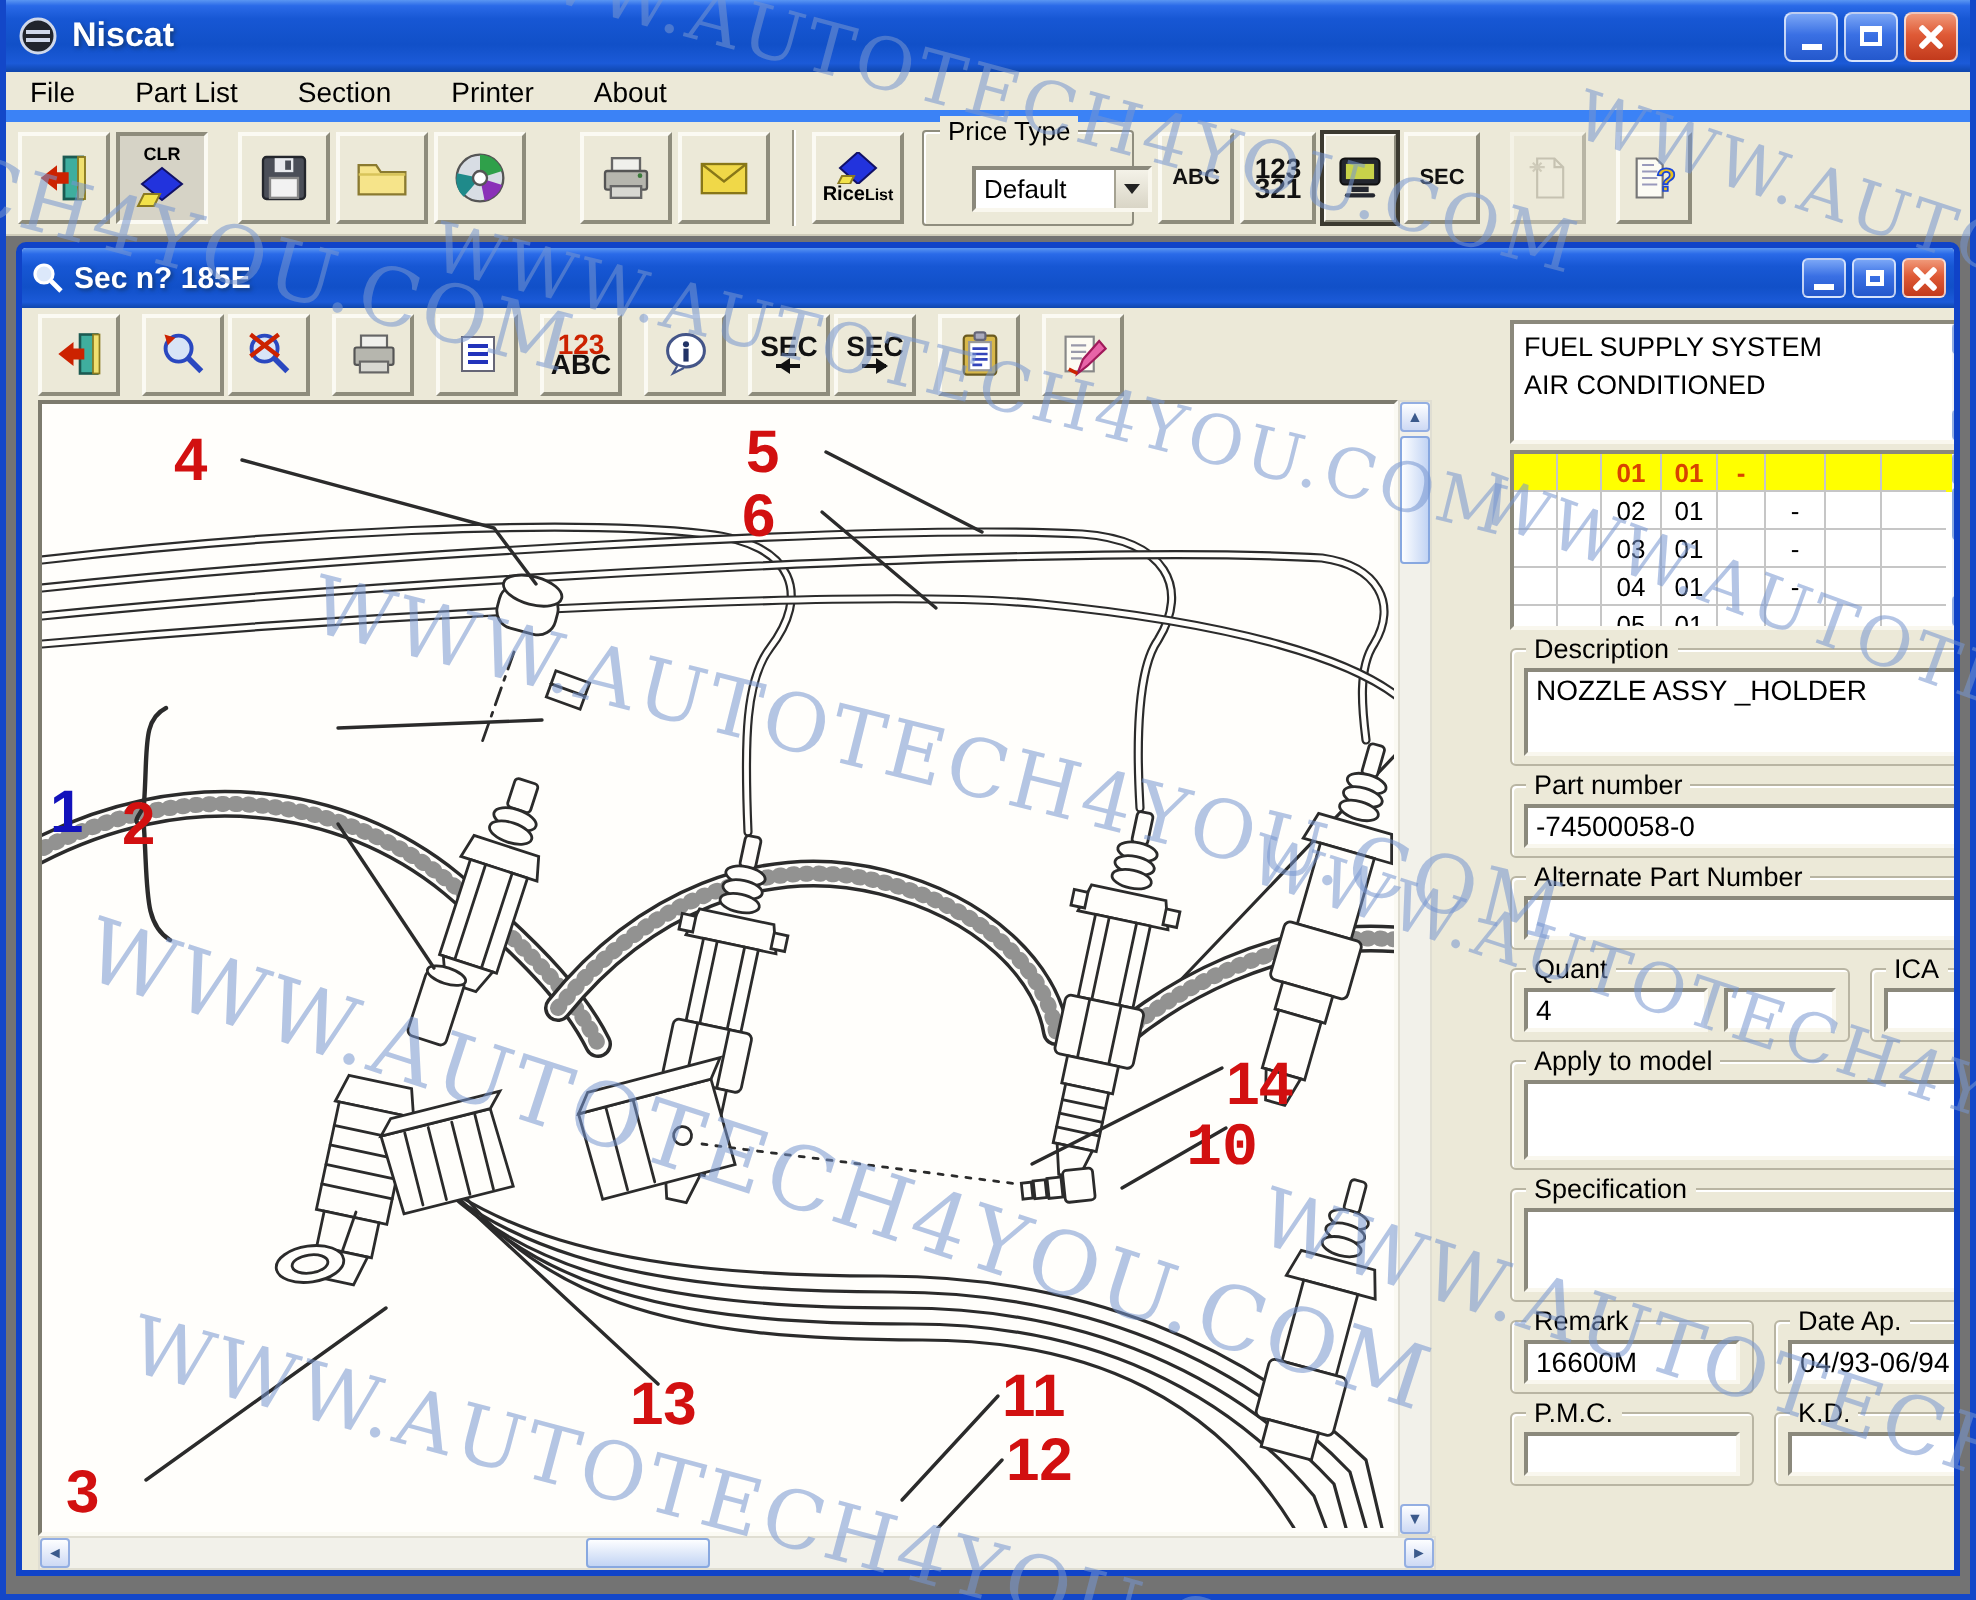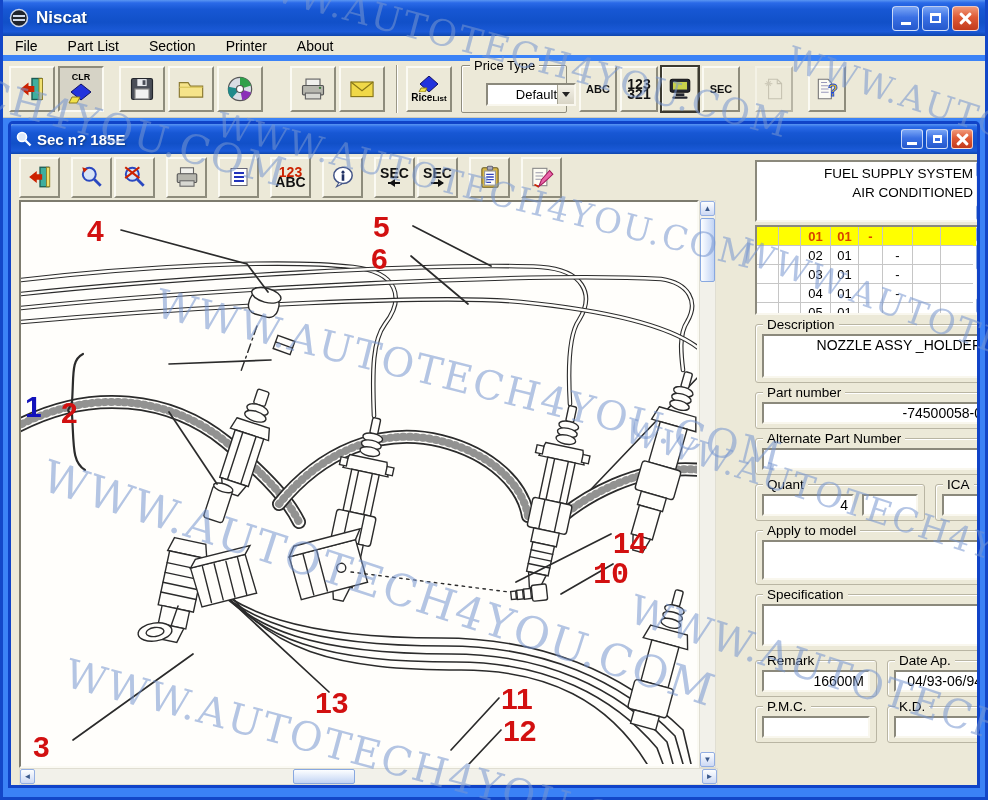--- a/index.html
+++ b/index.html
@@ -2,21 +2,21 @@
 <html><head>
 <meta charset="utf-8">
 <style>
   html,body{margin:0;padding:0;}
   body{width:988px;height:800px;overflow:hidden;position:relative;
        font-family:"Liberation Sans",sans-serif;background:#ece9d8;}
   *{box-sizing:border-box;}
 
   
   .screen{position:absolute;inset:0;border:3px solid #1347c8;border-top:none;
-          display:flex;flex-direction:column;background:#3b82f6;text-align:right;}
+          display:flex;flex-direction:column;background:#737373;}
 
   .titlebar{height:36px;flex:none;display:flex;align-items:center;padding:0 6px;
     background:linear-gradient(180deg,#5a96f2 0%,#2a6ae8 8%,#1757d4 26%,#1150c8 62%,#1b5ad8 88%,#0f46ac 100%);
     color:#fff;}
   .title-text{font-weight:bold;font-size:17px;margin-left:7px;text-shadow:1px 1px 2px #123a7a;}
   .winbtns{margin-left:auto;display:flex;gap:3px;}
   .wbtn{width:27px;height:25px;border-radius:4px;border:1px solid rgba(255,255,255,.7);
         display:flex;align-items:center;justify-content:center;cursor:pointer;
         background:linear-gradient(180deg,#7aa6f6 0%,#3a70e4 45%,#2458cc 100%);}
   .wbtn.small{width:22px;height:20px;border-radius:3px;}

